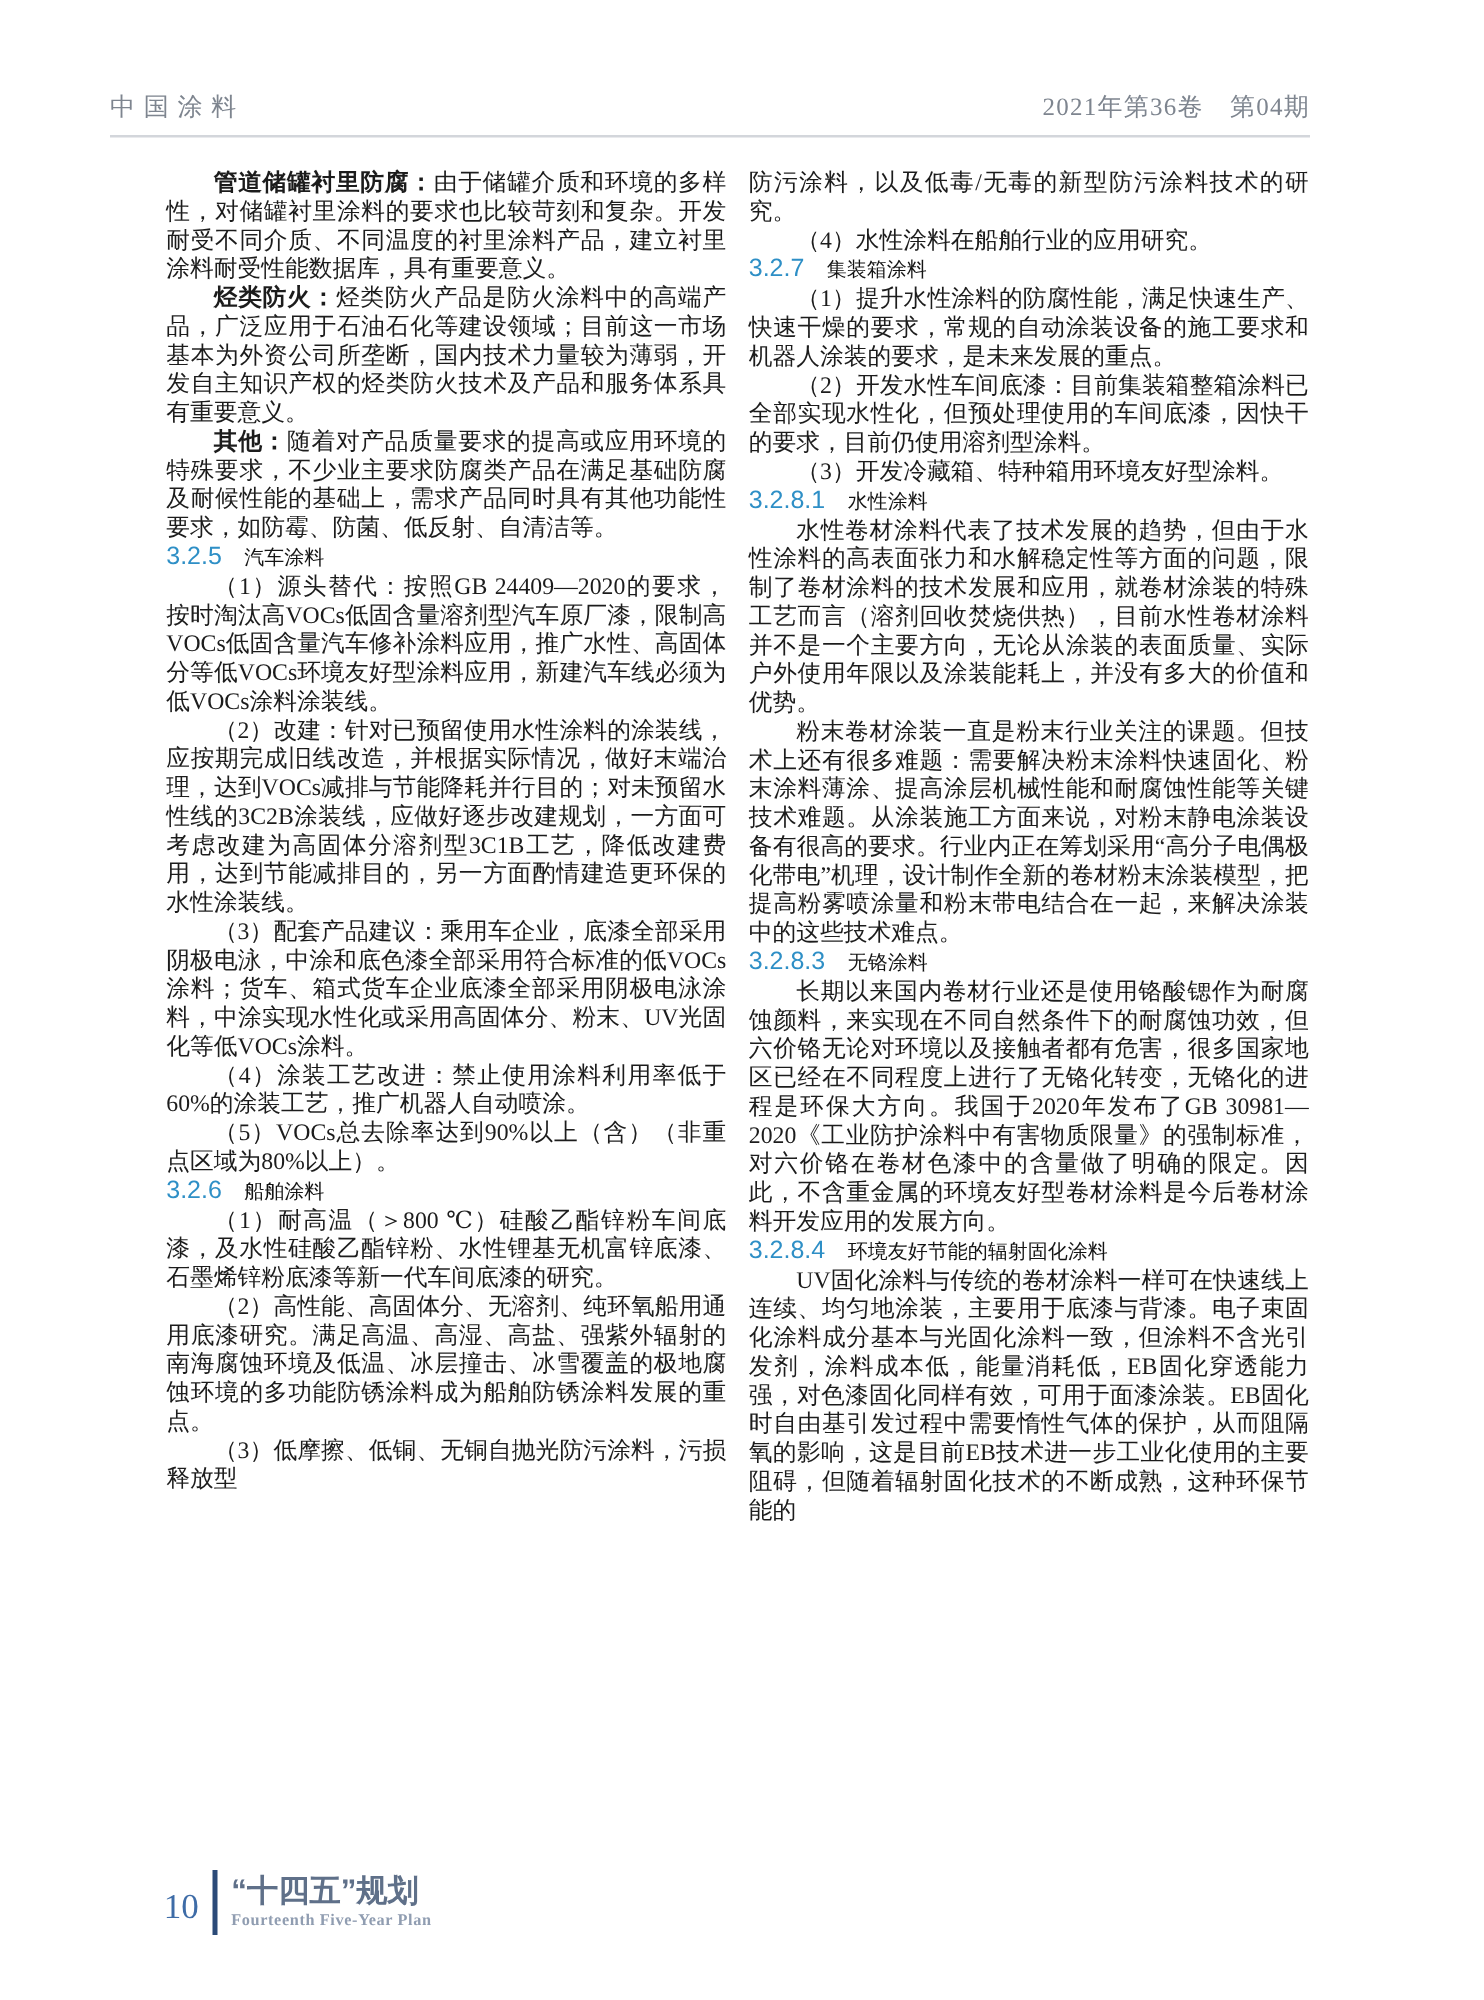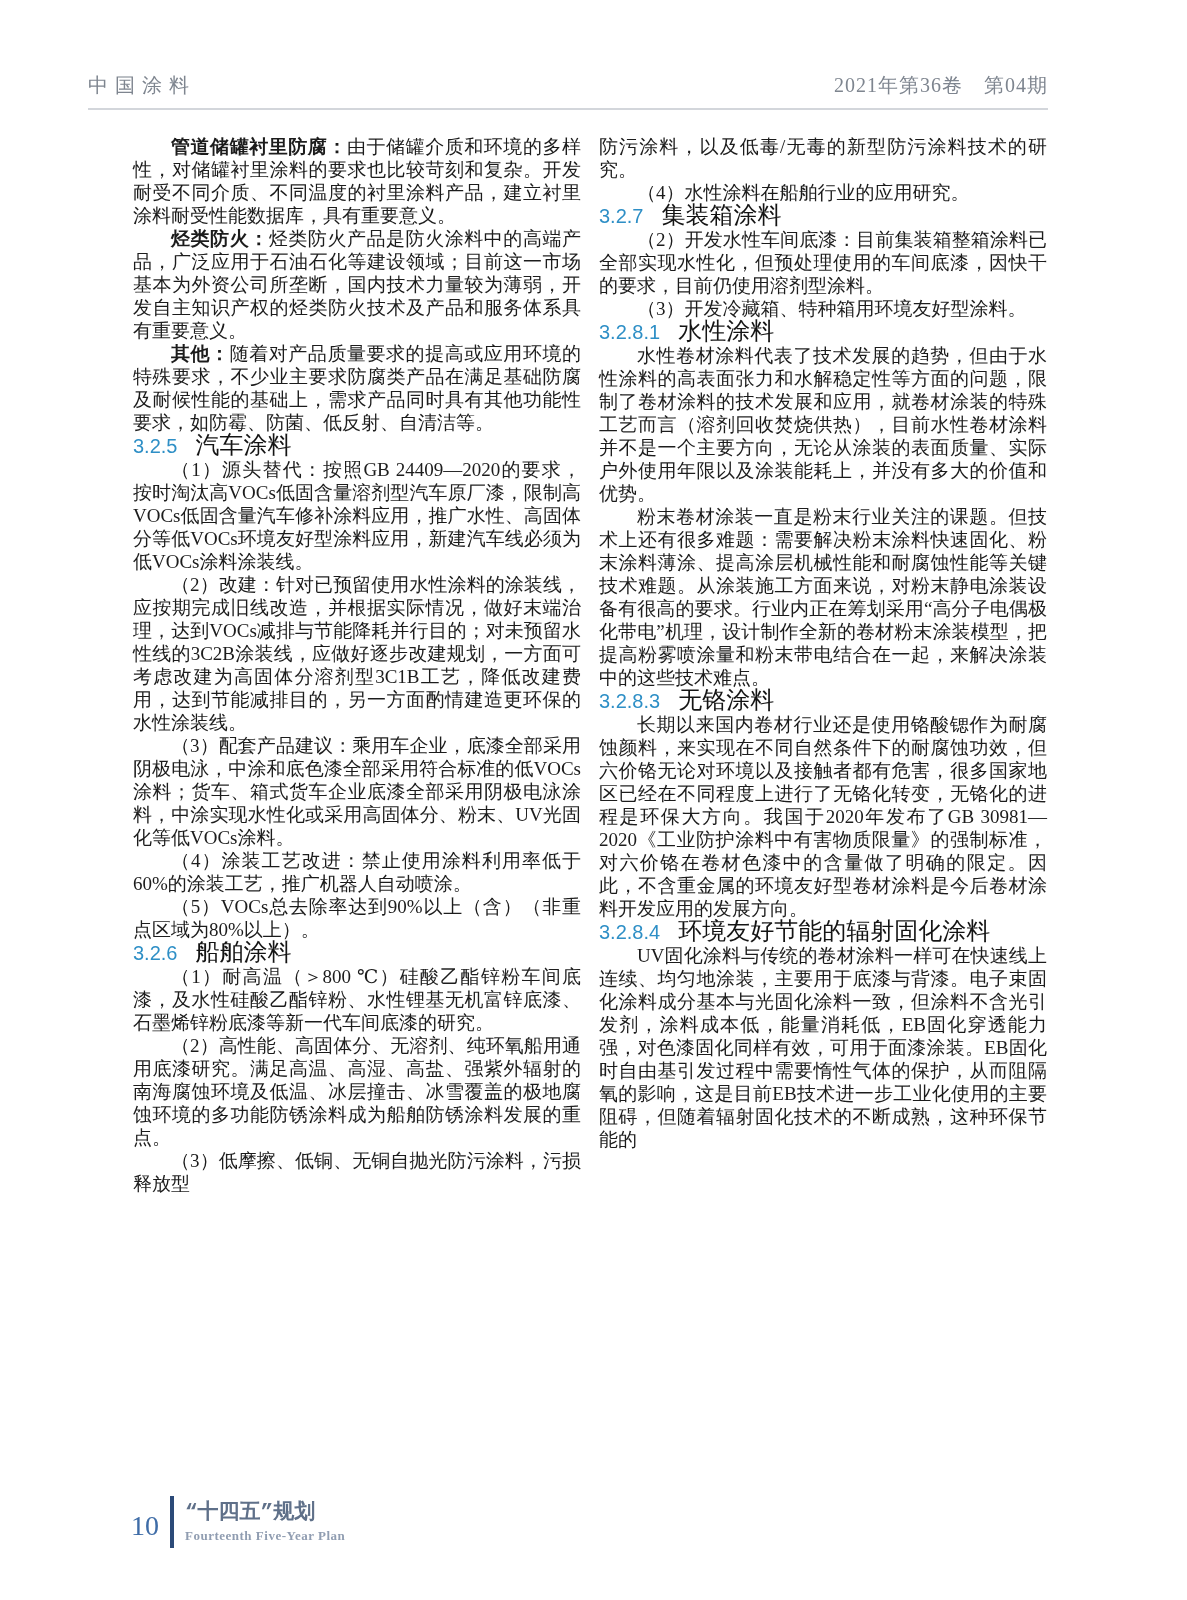--- a/index.html
+++ b/index.html
@@ -30,37 +30,37 @@
   }
   .col{width:448px;}
   .col p{margin:0;text-indent:2em;}
   .col p.cont{text-indent:0;}
   .lead{font-weight:bold;}
   .heading{margin:0;text-indent:0 !important;}
   .sec-num{
     font-family:"Liberation Sans","DejaVu Sans",sans-serif;
     color:#2e8fc6;font-size:20px;
   }
-  .sec-title{margin-left:18px;font-size:24px;color:#141414;}
+  .sec-title{margin-left:18px;font-size:16px;color:#141414;}
   
   .footer{
     position:absolute;left:131px;top:1496px;
     display:flex;align-items:center;
   }
   .page-num{
     font-size:28px;color:#3e6ca7;margin-right:11px;
     font-family:"Liberation Serif","DejaVu Serif",serif;
     transform:translateY(4px);
   }
   .footer-bar{
     width:4px;height:52px;background:#2b4a78;margin-right:11px;flex:0 0 auto;
   }
   .plan-title{
-    font-family:Liberation Mono, monospace;
-    font-weight:bold;font-size:21px;color:#5f7089;line-height:28px;
+    font-family:Liberation Sans, sans-serif;
+    font-weight:bold;font-size:25px;color:#5f7089;line-height:28px;
   }
   .plan-sub{
     font-family:"Liberation Serif","DejaVu Serif",serif;
     font-weight:bold;font-size:13px;color:#909db1;letter-spacing:0.5px;
     line-height:18px;
   }
 </style>
 </head>
 <body>
 
@@ -86,20 +86,21 @@
       <p class="heading"><span class="sec-num">3.2.6</span><span class="sec-title">船舶涂料</span></p>
       <p>（1）耐高温（＞800 ℃）硅酸乙酯锌粉车间底漆，及水性硅酸乙酯锌粉、水性锂基无机富锌底漆、石墨烯锌粉底漆等新一代车间底漆的研究。</p>
       <p>（2）高性能、高固体分、无溶剂、纯环氧船用通用底漆研究。满足高温、高湿、高盐、强紫外辐射的南海腐蚀环境及低温、冰层撞击、冰雪覆盖的极地腐蚀环境的多功能防锈涂料成为船舶防锈涂料发展的重点。</p>
       <p>（3）低摩擦、低铜、无铜自抛光防污涂料，污损释放型</p>
     </div>
 
     <div class="col">
       <p class="cont">防污涂料，以及低毒/无毒的新型防污涂料技术的研究。</p>
       <p>（4）水性涂料在船舶行业的应用研究。</p>
       <p class="heading"><span class="sec-num">3.2.7</span><span class="sec-title">集装箱涂料</span></p>
+      <p>（1）提升水性涂料的防腐性能，满足快速生产、快速干燥的要求，常规的自动涂装设备的施工要求和机器人涂装的要求，是未来发展的重点。</p>
       <p>（2）开发水性车间底漆：目前集装箱整箱涂料已全部实现水性化，但预处理使用的车间底漆，因快干的要求，目前仍使用溶剂型涂料。</p>
       <p>（3）开发冷藏箱、特种箱用环境友好型涂料。</p>
       <p class="heading"><span class="sec-num">3.2.8.1</span><span class="sec-title">水性涂料</span></p>
       <p>水性卷材涂料代表了技术发展的趋势，但由于水性涂料的高表面张力和水解稳定性等方面的问题，限制了卷材涂料的技术发展和应用，就卷材涂装的特殊工艺而言（溶剂回收焚烧供热），目前水性卷材涂料并不是一个主要方向，无论从涂装的表面质量、实际户外使用年限以及涂装能耗上，并没有多大的价值和优势。</p>
       <p>粉末卷材涂装一直是粉末行业关注的课题。但技术上还有很多难题：需要解决粉末涂料快速固化、粉末涂料薄涂、提高涂层机械性能和耐腐蚀性能等关键技术难题。从涂装施工方面来说，对粉末静电涂装设备有很高的要求。行业内正在筹划采用“高分子电偶极化带电”机理，设计制作全新的卷材粉末涂装模型，把提高粉雾喷涂量和粉末带电结合在一起，来解决涂装中的这些技术难点。</p>
       <p class="heading"><span class="sec-num">3.2.8.3</span><span class="sec-title">无铬涂料</span></p>
       <p>长期以来国内卷材行业还是使用铬酸锶作为耐腐蚀颜料，来实现在不同自然条件下的耐腐蚀功效，但六价铬无论对环境以及接触者都有危害，很多国家地区已经在不同程度上进行了无铬化转变，无铬化的进程是环保大方向。我国于2020年发布了GB 30981—2020《工业防护涂料中有害物质限量》的强制标准，对六价铬在卷材色漆中的含量做了明确的限定。因此，不含重金属的环境友好型卷材涂料是今后卷材涂料开发应用的发展方向。</p>
       <p class="heading"><span class="sec-num">3.2.8.4</span><span class="sec-title">环境友好节能的辐射固化涂料</span></p>
       <p>UV固化涂料与传统的卷材涂料一样可在快速线上连续、均匀地涂装，主要用于底漆与背漆。电子束固化涂料成分基本与光固化涂料一致，但涂料不含光引发剂，涂料成本低，能量消耗低，EB固化穿透能力强，对色漆固化同样有效，可用于面漆涂装。EB固化时自由基引发过程中需要惰性气体的保护，从而阻隔氧的影响，这是目前EB技术进一步工业化使用的主要阻碍，但随着辐射固化技术的不断成熟，这种环保节能的</p>
     </div>

